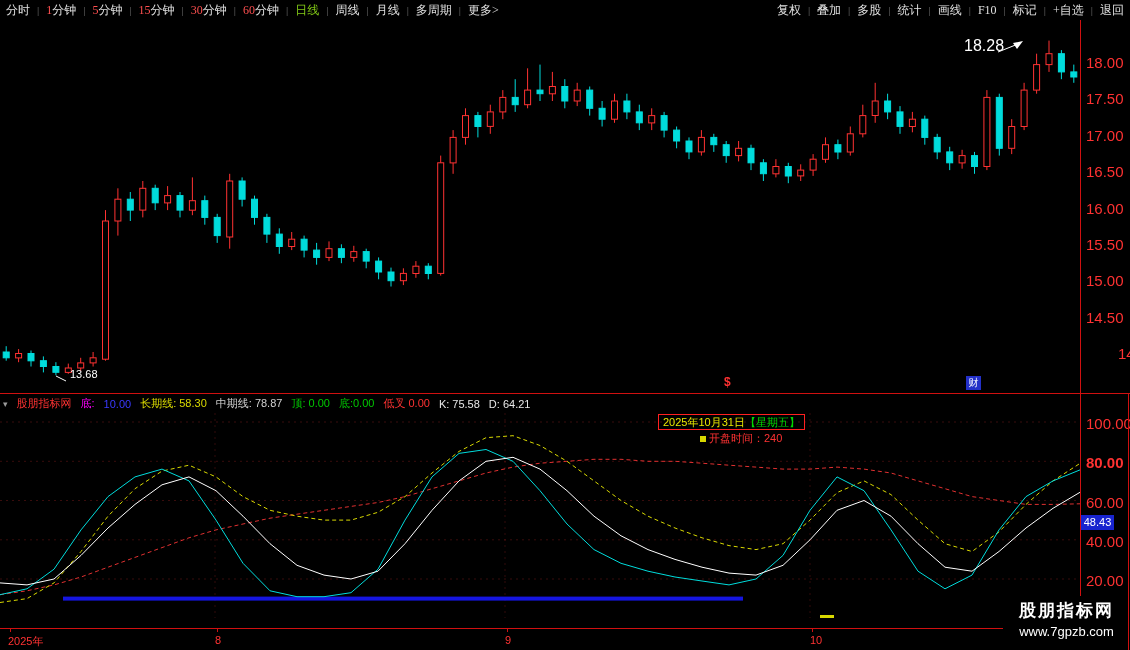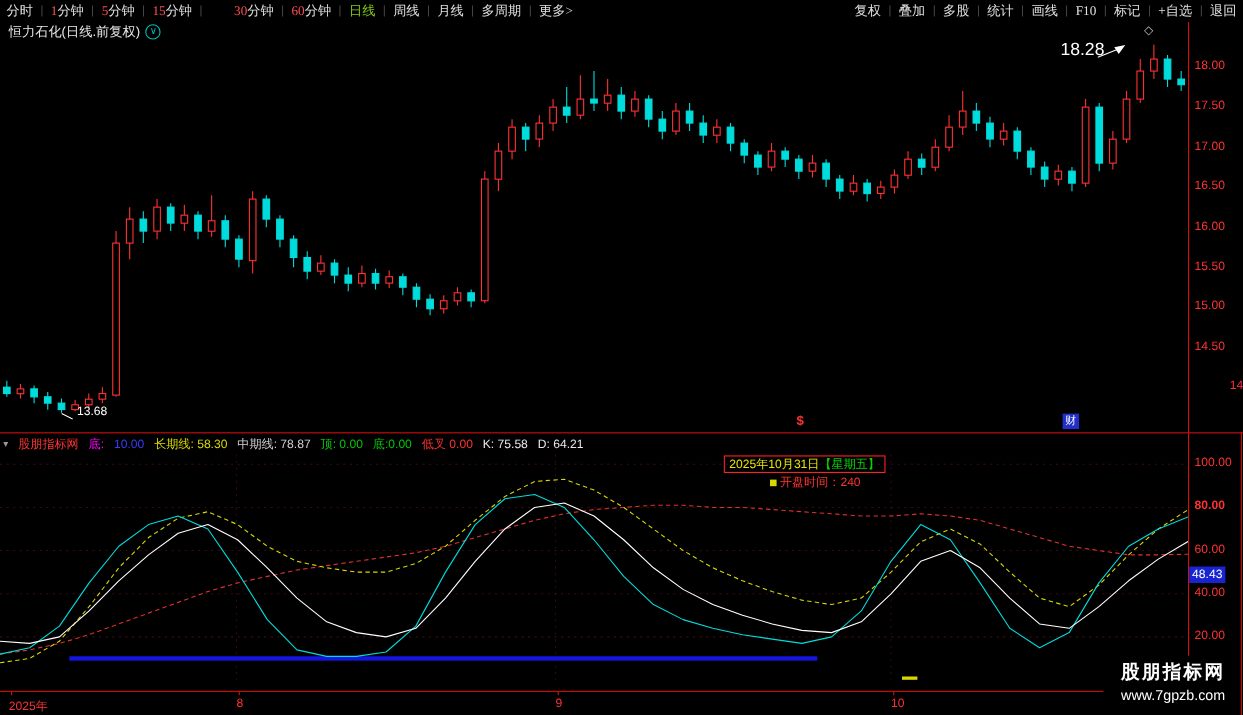--- a/index.html
+++ b/index.html
@@ -14,21 +14,21 @@
   .menu-item{cursor:default;}
   
   #titlebar{position:absolute;top:20px;left:0;width:1130px;height:18px;color:#e8e8e8;
             font-size:12px;display:flex;align-items:center;padding-left:8px;box-sizing:border-box;}
   #dd-icon{display:inline-block;width:12px;height:12px;border:1px solid #00bcbc;border-radius:50%;
            color:#00bcbc;font-size:9px;line-height:11px;text-align:center;margin-left:5px;}
   #diamond1{position:absolute;left:1040px;top:1px;color:#b9b9b9;font-size:11px;}
   
   #main-svg{position:absolute;left:0;top:38px;}
   #ind-svg{position:absolute;left:0;top:413px;}
-  .axis-label{position:absolute;color:#ff3232;font-size:11px;left:1086px;white-space:nowrap;}
+  .axis-label{position:absolute;color:#ff3232;font-size:15px;left:1086px;white-space:nowrap;}
   .time-label{position:absolute;top:634px;color:#ff3232;font-size:11px;white-space:nowrap;}
   
   .redline{position:absolute;background:#d01010;z-index:20;}
   #vline-scale{left:1080px;top:20px;width:1px;height:630px;}
   #vline-right{left:1128px;top:393px;width:1px;height:257px;z-index:60;}
   #hline-sep{left:0;top:393px;width:1130px;height:1px;}
   #hline-axis{left:0;top:628px;width:1130px;height:1px;}
   
   #ind-header{position:absolute;left:0;top:395px;width:1078px;height:17px;font-size:11px;
               display:flex;align-items:center;gap:9px;padding-left:3px;white-space:nowrap;overflow:hidden;}
@@ -60,21 +60,21 @@
   <div id="menubar">
     <div class="menu-group" id="menu-left">
         <span class="menu-item">分时</span>
         <span class="sep">|</span>
         <span class="menu-item"><span style="color: rgb(255, 80, 80);">1</span><span>分钟</span></span>
         <span class="sep">|</span>
         <span class="menu-item"><span style="color: rgb(255, 80, 80);">5</span><span>分钟</span></span>
         <span class="sep">|</span>
         <span class="menu-item"><span style="color: rgb(255, 80, 80);">15</span><span>分钟</span></span>
         <span class="sep">|</span>
-        <span class="menu-item"><span style="color: rgb(255, 80, 80); margin-left: 22px;">30</span><span>分钟</span></span>
+        <span class="menu-item"><span style="color: rgb(255, 80, 80);">30</span><span>分钟</span></span>
         <span class="sep">|</span>
         <span class="menu-item"><span style="color: rgb(255, 80, 80);">60</span><span>分钟</span></span>
         <span class="sep">|</span>
         <span class="menu-item" style="color: #84cc16;">日线</span>
         <span class="sep">|</span>
         <span class="menu-item">周线</span>
         <span class="sep">|</span>
         <span class="menu-item">月线</span>
         <span class="sep">|</span>
         <span class="menu-item">多周期</span>
@@ -95,25 +95,20 @@
         <span class="menu-item">F10</span>
         <span class="sep">|</span>
         <span class="menu-item">标记</span>
         <span class="sep">|</span>
         <span class="menu-item">+自选</span>
         <span class="sep">|</span>
         <span class="menu-item">退回</span>
       </div>
   </div>
 
-  <div id="titlebar">
-    <span>恒力石化(日线.前复权)</span>
-    <span id="dd-icon">∨</span>
-    <span id="diamond1">◇</span>
-  </div>
 
   <svg id="main-svg" width="1080" height="355">
       <line x1="6.2" y1="308.2" x2="6.2" y2="322.7" stroke="#00dcdc" stroke-width="1"></line>
       <rect x="3.2" y="314.0" width="6" height="5.8" fill="#00dcdc" stroke="#00dcdc" stroke-width="1"></rect>
       <line x1="18.6" y1="311.1" x2="18.6" y2="324.2" stroke="#ff3232" stroke-width="1"></line>
       <rect x="15.6" y="315.5" width="6" height="4.4" fill="#000" stroke="#ff3232" stroke-width="1"></rect>
       <line x1="31.0" y1="312.5" x2="31.0" y2="328.5" stroke="#00dcdc" stroke-width="1"></line>
       <rect x="28.0" y="315.5" width="6" height="7.3" fill="#00dcdc" stroke="#00dcdc" stroke-width="1"></rect>
       <line x1="43.4" y1="318.4" x2="43.4" y2="334.4" stroke="#00dcdc" stroke-width="1"></line>
       <rect x="40.4" y="322.7" width="6" height="5.8" fill="#00dcdc" stroke="#00dcdc" stroke-width="1"></rect>

